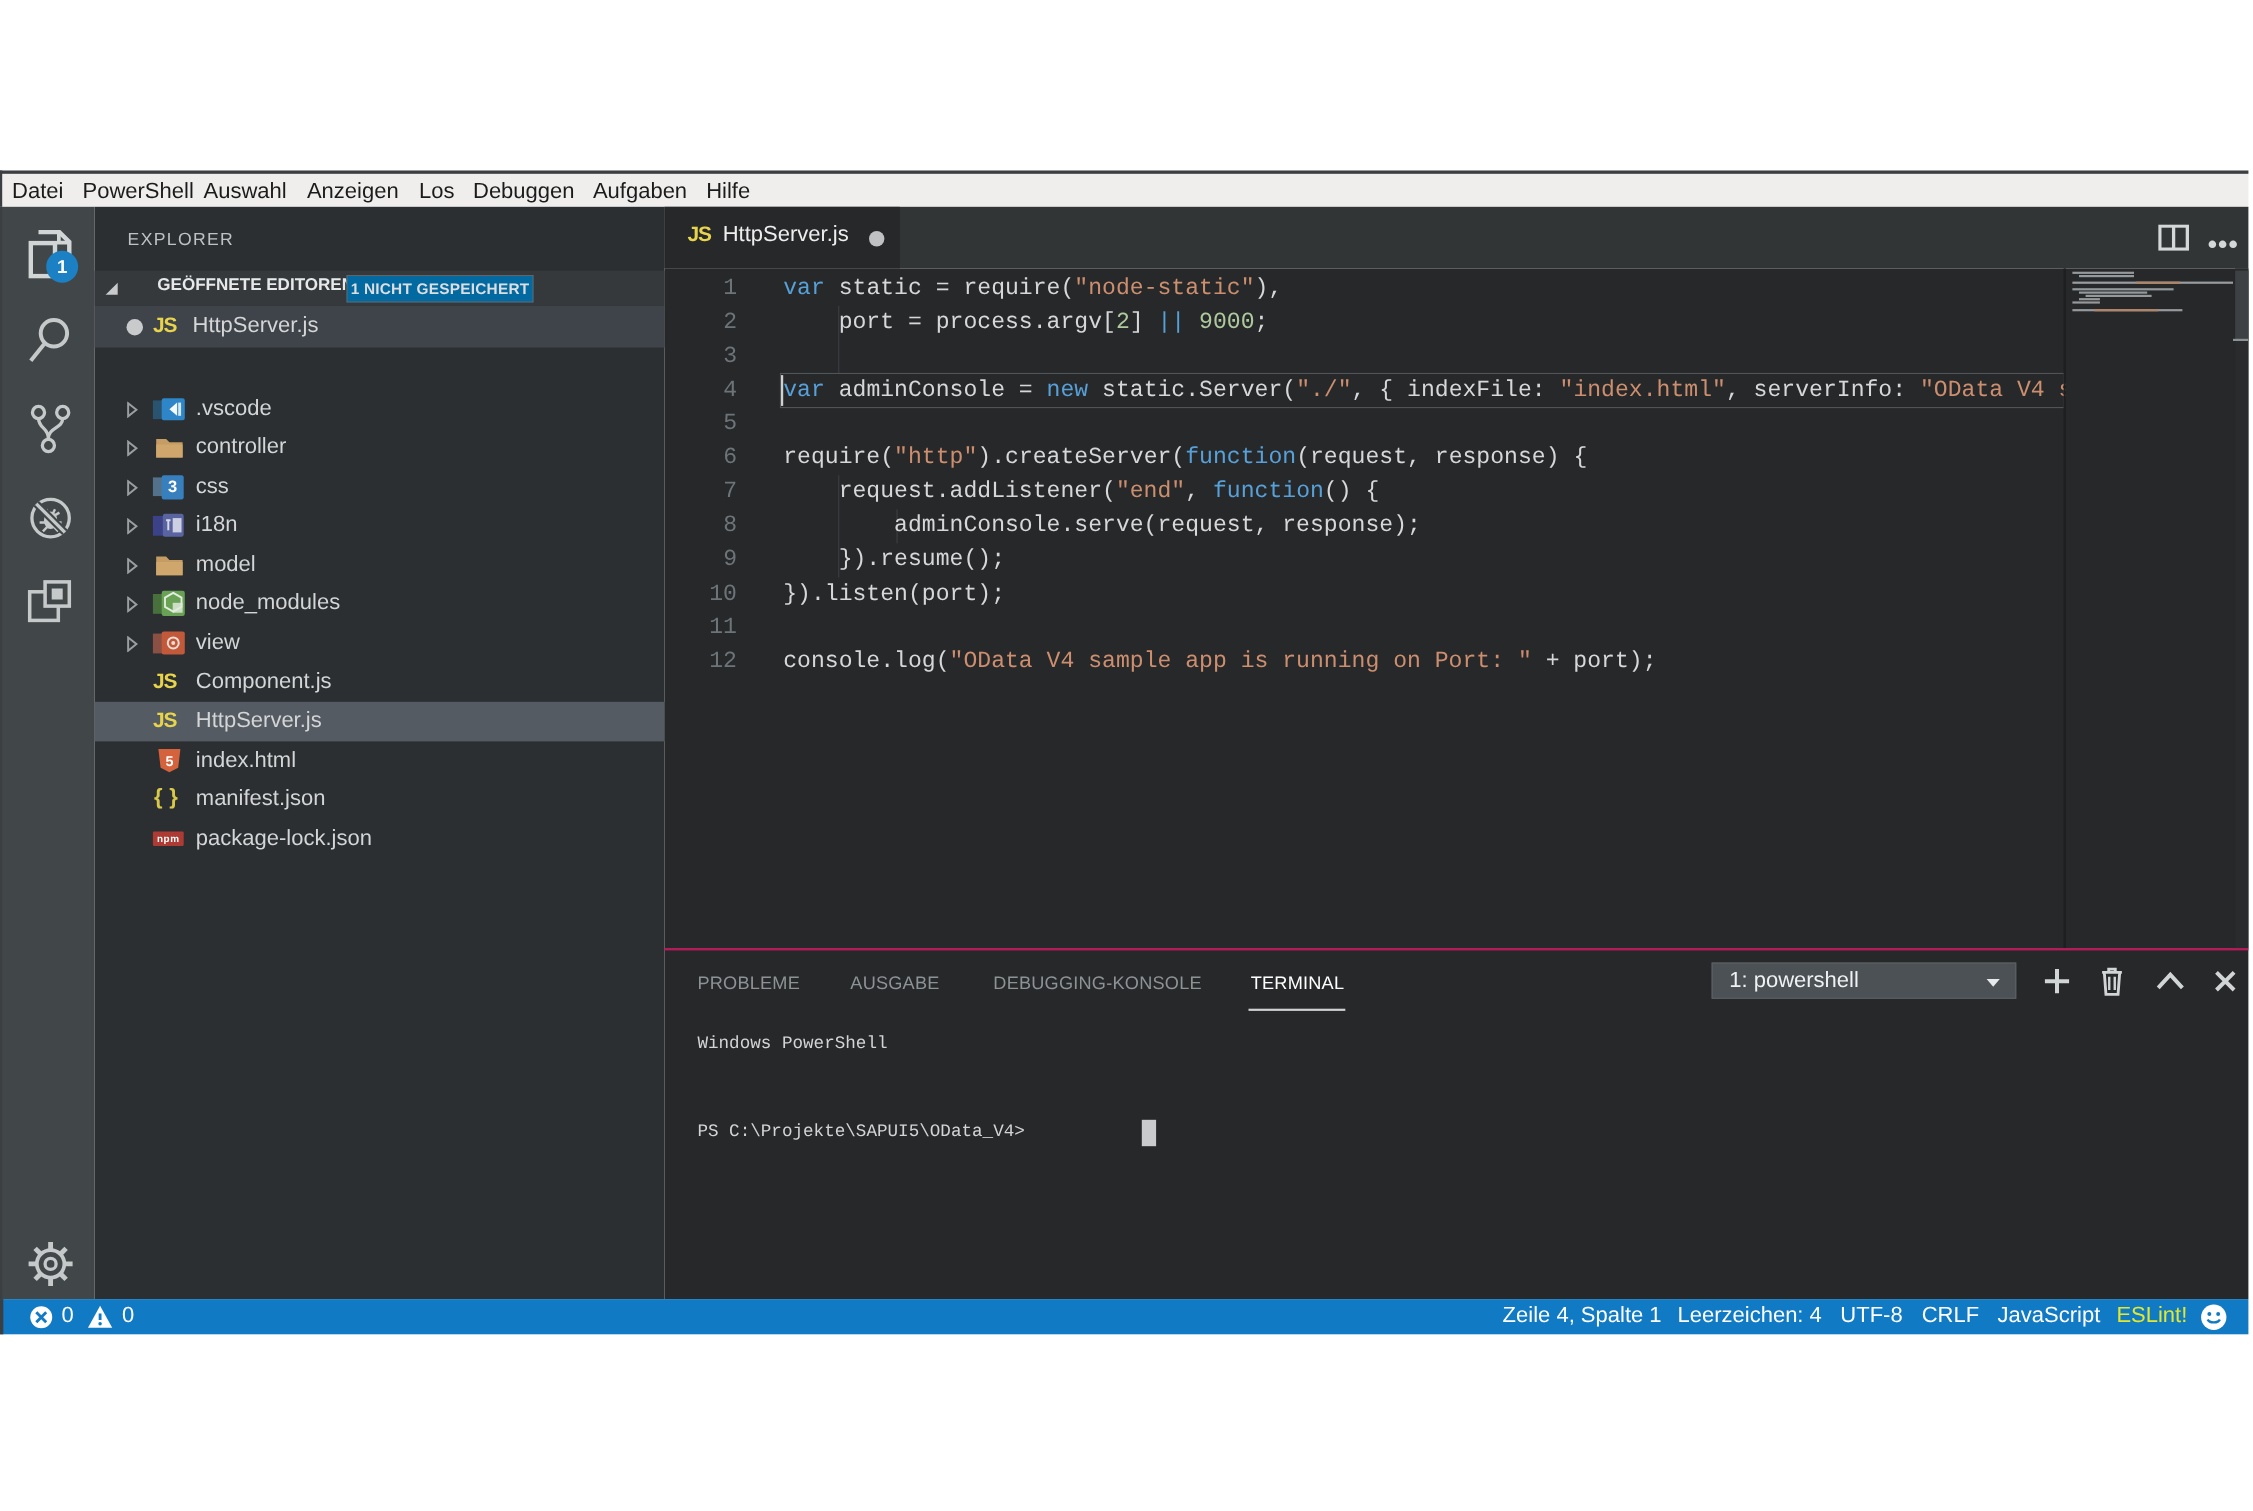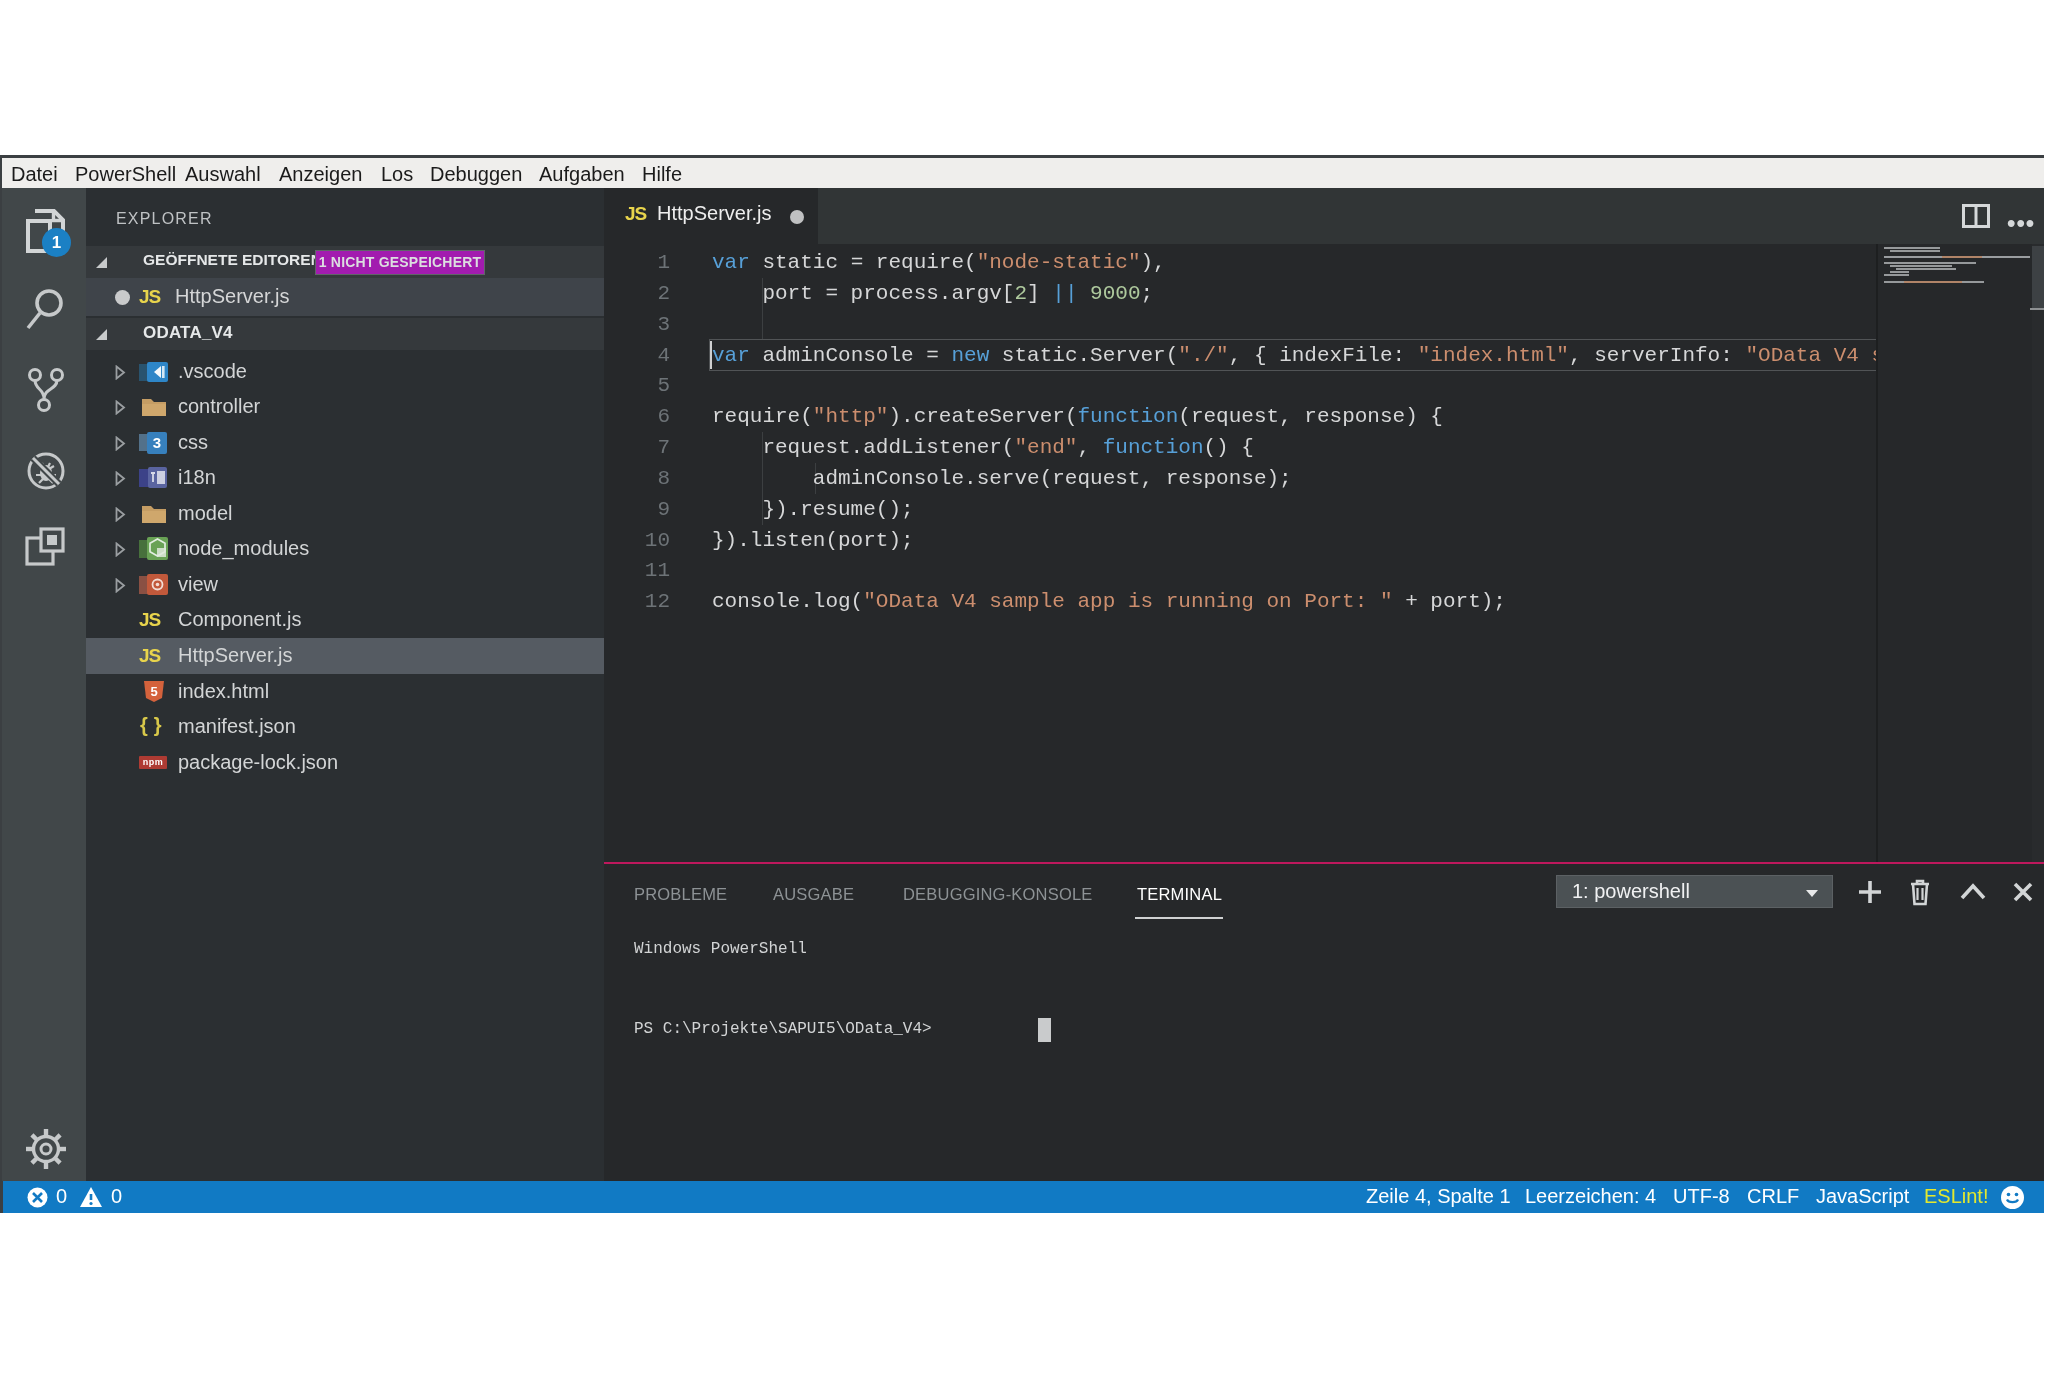--- a/index.html
+++ b/index.html
@@ -102,35 +102,29 @@
     </svg>
   </div>
   <div id="sidebar" class="abs">
     <div class="abs" style="left:30px;top:22px;font-size:16px;color:#bfc2c4;letter-spacing:1.2px;">EXPLORER</div>
 
     <div class="sechdr" style="top:58px;">
       <svg class="abs" style="left:9px;top:10px" width="13" height="13" viewBox="0 0 13 13">
           <path d="M12 1 V12 H1 Z" fill="#c8cacb"></path>
         </svg>
       <div class="lbl" style="font-size:15.5px;letter-spacing:0;">GEÖFFNETE EDITOREN</div>
-      <div class="abs" style="left:229px;top:4px;width:170px;height:25px;background:#a21caf;border:1px solid #606569;color:#dcdee0;white-space:nowrap;font-size:14px;font-weight:bold;text-align:center;line-height:23px;letter-spacing:0.2px;">1 NICHT GESPEICHERT</div>
+      <div class="abs" style="left:229px;top:4px;width:170px;height:25px;background:#0369a1;border:1px solid #606569;color:#dcdee0;white-space:nowrap;font-size:14px;font-weight:bold;text-align:center;line-height:23px;letter-spacing:0.2px;">1 NICHT GESPEICHERT</div>
     </div>
 
     <div class="abs" style="left:0;top:90px;width:518px;height:38px;background:#3f444a;">
       <div class="abs" style="left:29px;top:12px;width:15px;height:15px;border-radius:50%;background:#c9cacb;"></div>
       <div class="js-ico" style="top:8px;">JS</div>
       <div class="abs" style="left:89px;top:7px;font-size:20px;color:#d5d6d7;">HttpServer.js</div>
     </div>
 
-    <div class="sechdr" style="top:130px;">
-      <svg class="abs" style="left:9px;top:10px" width="13" height="13" viewBox="0 0 13 13">
-          <path d="M12 1 V12 H1 Z" fill="#c8cacb"></path>
-        </svg>
-      <div class="lbl">ODATA_V4</div>
-    </div>
 
     <div id="tree">
       <div class="treerow" style="top:166px;">
         <svg class="chev" width="11" height="15" viewBox="0 0 11 15">
             <path d="M1.5 1.5 L9 7.5 L1.5 13.5 Z" fill="none" stroke="#9a9ea1" stroke-width="1.8"></path>
           </svg>
         <div class="abs" style="left:53px;top:10px;width:12px;height:17px;background:#29536e;"></div>
         <div class="abs" style="left:61px;top:8px;width:21px;height:20px;background:#2e86c8;border-radius:2px;">
           <svg width="21" height="20" viewBox="0 0 21 20">
               <path d="M14 4 l-7 6 7 6 z" fill="#fff" opacity="0.95"></path>

